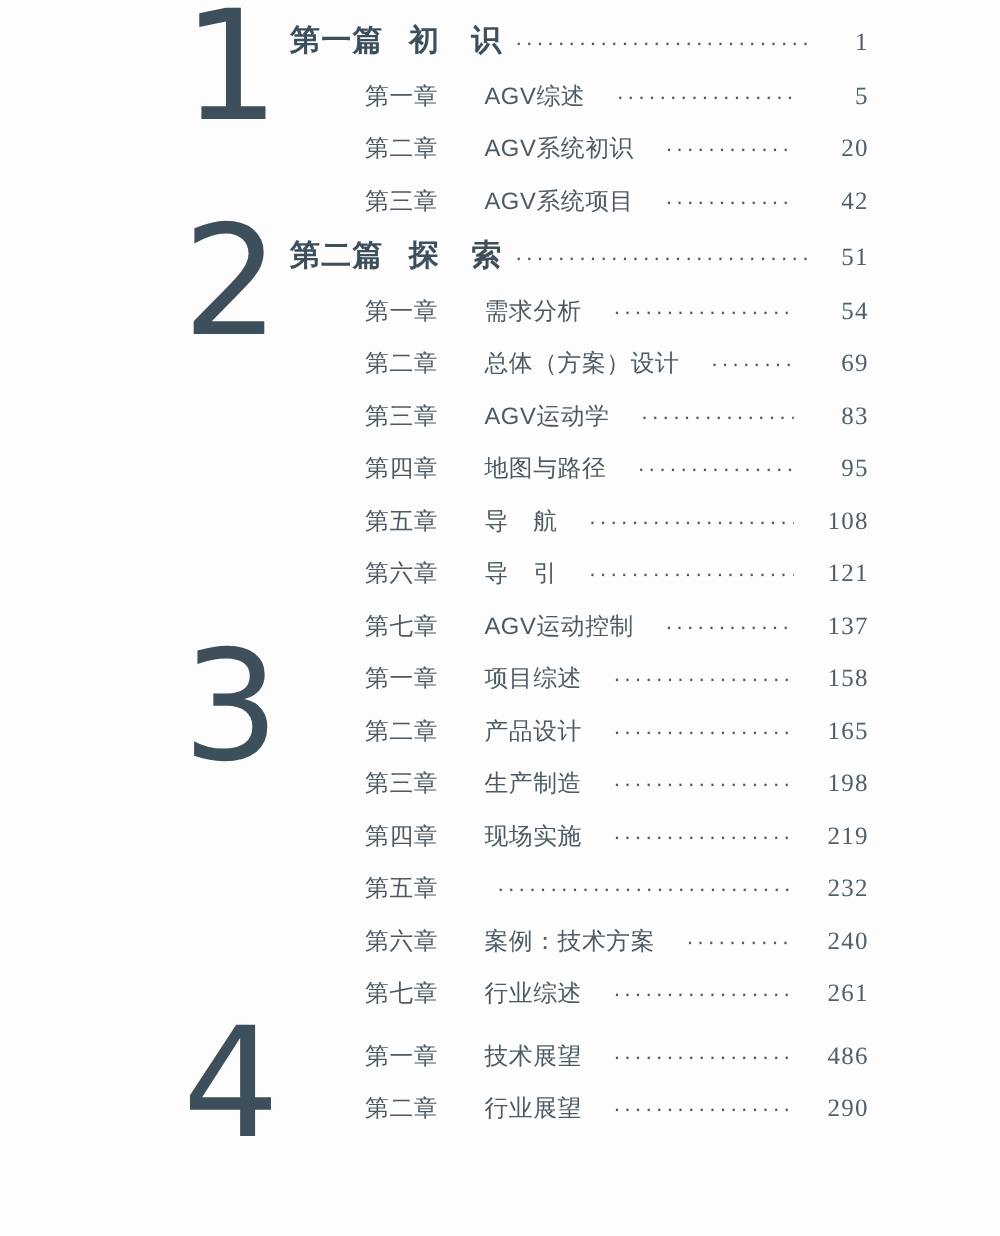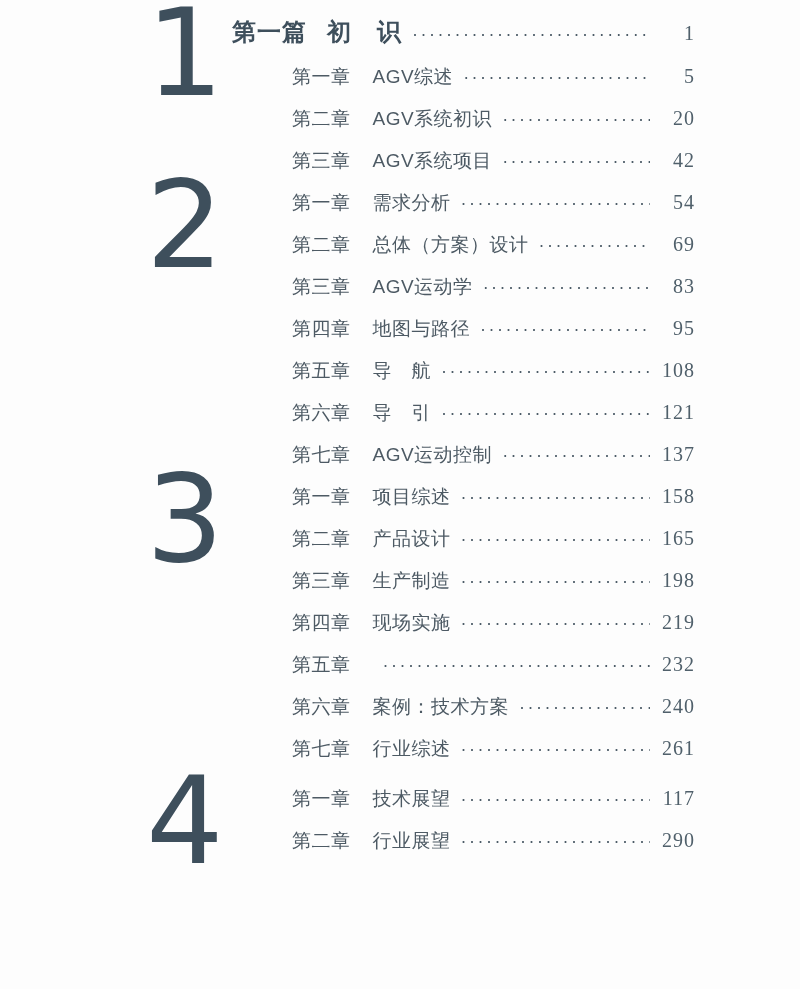--- a/index.html
+++ b/index.html
@@ -51,20 +51,21 @@
   }
   .chapter-row {
     height: 42px;
     padding-top: 12px;
     padding-left: 60px;
     box-sizing: border-box;
     font-size: 19px;
     font-weight: 400;
     color: var(--text, #4d5a64);
     letter-spacing: 0.5px;
+    gap: 15px;
   }
   .part-label { margin-right: 20px; white-space: pre; }
   .part-title { white-space: pre; }
   .ch-label { margin-right: 22px; white-space: pre; }
   .ch-title { white-space: pre; }
   .leader {
     flex: 1 1 auto;
     overflow: hidden;
     white-space: nowrap;
     margin-left: 10px;
@@ -125,20 +126,26 @@
     <span class="ch-label">第三章</span>
     <span class="ch-title">AGV系统项目</span>
     <span class="leader"></span>
     <span class="page-num ch-page">42</span>
   </div>
 </div>
   </section>
 
   <section class="part part-2">
     <div class="part-number">2</div>
+    <div class="row part-row">
+      <span class="part-label">第二篇</span>
+      <span class="part-title">探　索</span>
+      <span class="leader"></span>
+      <span class="page-num part-page">51</span>
+    </div>
     <div class="chapters">
   <div class="row chapter-row">
     <span class="ch-label">第一章</span>
     <span class="ch-title">需求分析</span>
     <span class="leader"></span>
     <span class="page-num ch-page">54</span>
   </div>
 
   <div class="row chapter-row">
     <span class="ch-label">第二章</span>
@@ -237,21 +244,21 @@
 </div>
   </section>
 
   <section class="part part-4">
     <div class="part-number">4</div>
     <div class="chapters">
   <div class="row chapter-row">
     <span class="ch-label">第一章</span>
     <span class="ch-title">技术展望</span>
     <span class="leader"></span>
-    <span class="page-num ch-page">117</span>
+    <span class="page-num ch-page">486</span>
   </div>
 
   <div class="row chapter-row">
     <span class="ch-label">第二章</span>
     <span class="ch-title">行业展望</span>
     <span class="leader"></span>
     <span class="page-num ch-page">290</span>
   </div>
 </div>
   </section>

